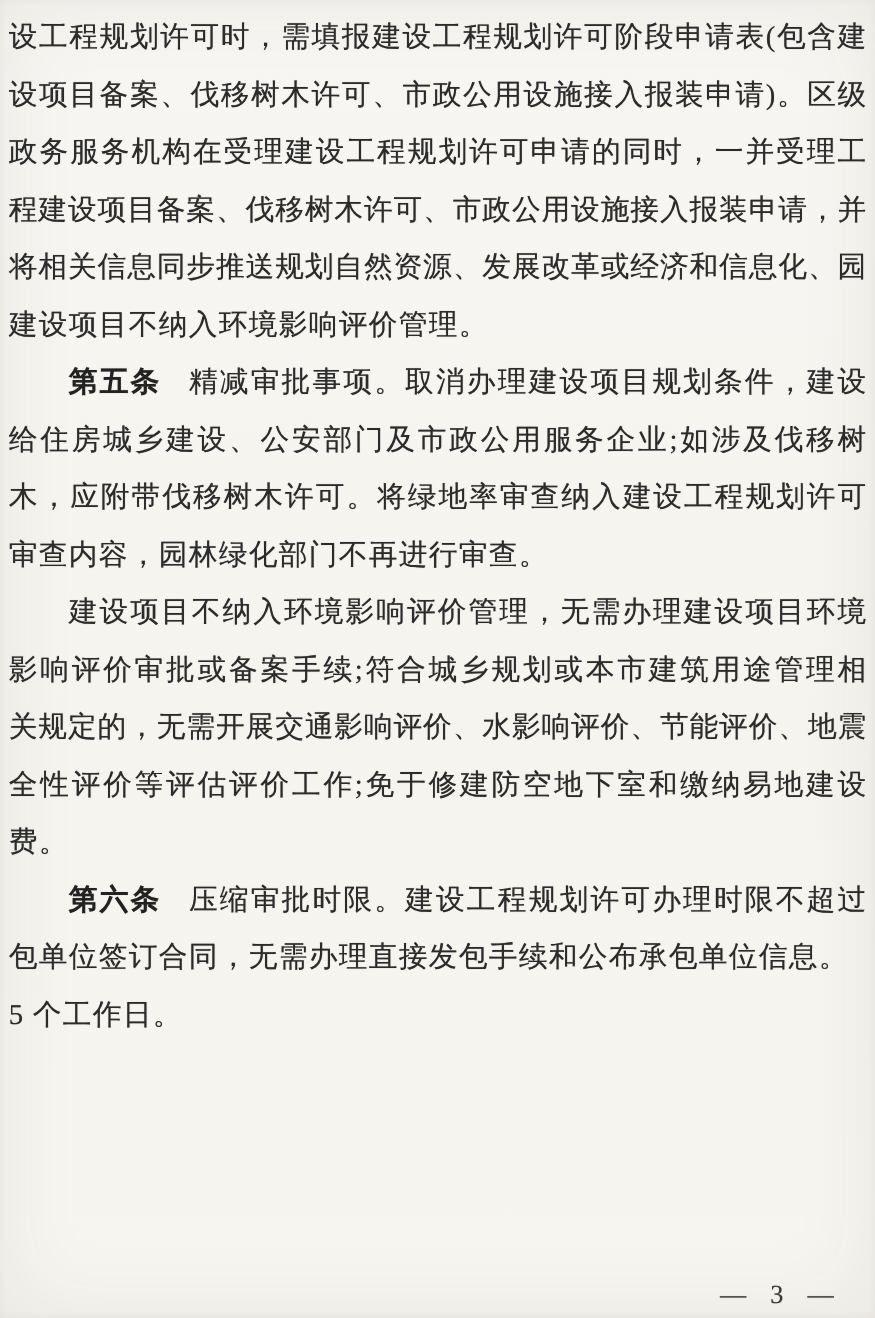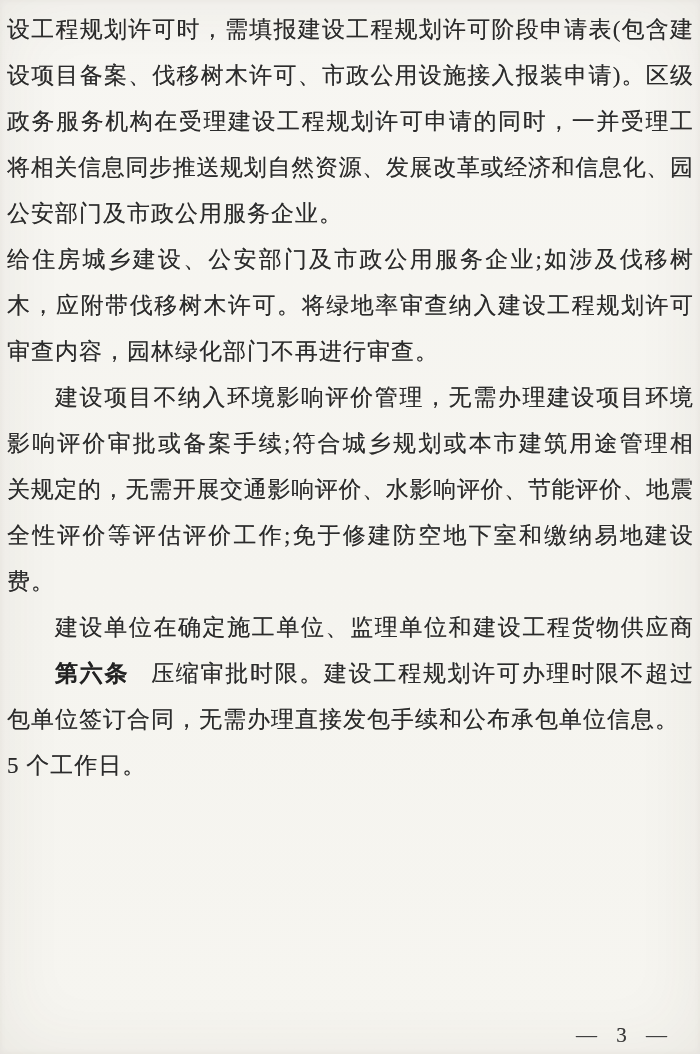--- a/index.html
+++ b/index.html
@@ -59,29 +59,30 @@
   }
 </style>
 </head>
 <body>
 
 <div class="scan-page">
   <div class="text-block">
       <div class="line justify"><span>设工程规划许可时，需填报建设工程规划许可阶段申请表(包含建</span></div>
       <div class="line justify"><span>设项目备案、伐移树木许可、市政公用设施接入报装申请)。区级</span></div>
       <div class="line justify"><span>政务服务机构在受理建设工程规划许可申请的同时，一并受理工</span></div>
+      <div class="line justify"><span>程建设项目备案、伐移树木许可、市政公用设施接入报装申请，并</span></div>
       <div class="line justify"><span>将相关信息同步推送规划自然资源、发展改革或经济和信息化、园</span></div>
-      <div class="line plain"><span>公安部门及市政公用服务企业。</span></div>
+      <div class="line plain"><span>建设项目不纳入环境影响评价管理。</span></div>
+      <div class="line justify indent"><span class="art">第五条</span><span>精减审批事项。取消办理建设项目规划条件，建设</span></div>
       <div class="line justify"><span>给住房城乡建设、公安部门及市政公用服务企业;如涉及伐移树</span></div>
       <div class="line justify"><span>木，应附带伐移树木许可。将绿地率审查纳入建设工程规划许可</span></div>
       <div class="line plain"><span>审查内容，园林绿化部门不再进行审查。</span></div>
       <div class="line justify indent"><span>建设项目不纳入环境影响评价管理，无需办理建设项目环境</span></div>
       <div class="line justify"><span>影响评价审批或备案手续;符合城乡规划或本市建筑用途管理相</span></div>
       <div class="line justify"><span>关规定的，无需开展交通影响评价、水影响评价、节能评价、地震安</span></div>
       <div class="line justify"><span>全性评价等评估评价工作;免于修建防空地下室和缴纳易地建设</span></div>
       <div class="line plain"><span>费。</span></div>
-      <div class="line justify indent"><span>建设单位在确定施工单位、监理单位和建设工程货物供应商</span></div>
       <div class="line justify indent"><span class="art">第六条</span><span>压缩审批时限。建设工程规划许可办理时限不超过</span></div>
       <div class="line plain"><span>包单位签订合同，无需办理直接发包手续和公布承包单位信息。</span></div>
       <div class="line plain"><span>5 个工作日。</span></div>
     </div>
   <div class="page-footer">— 3 —</div>
 </div>
 
 </body></html>

